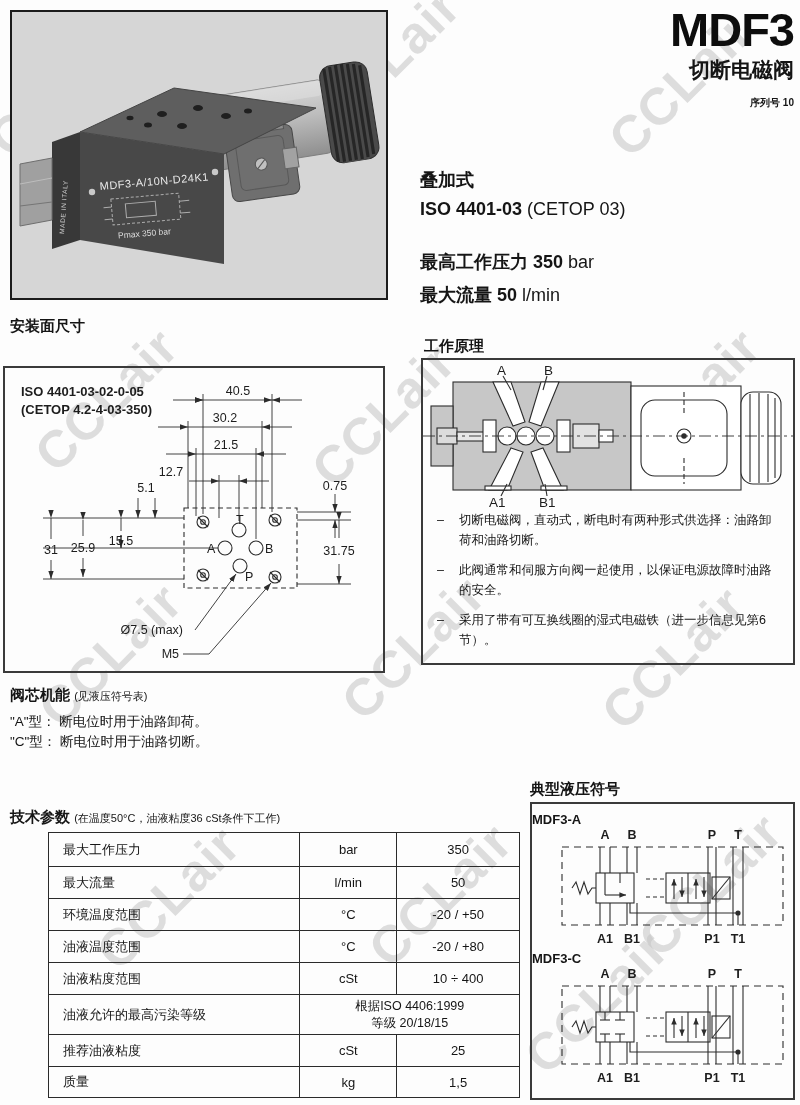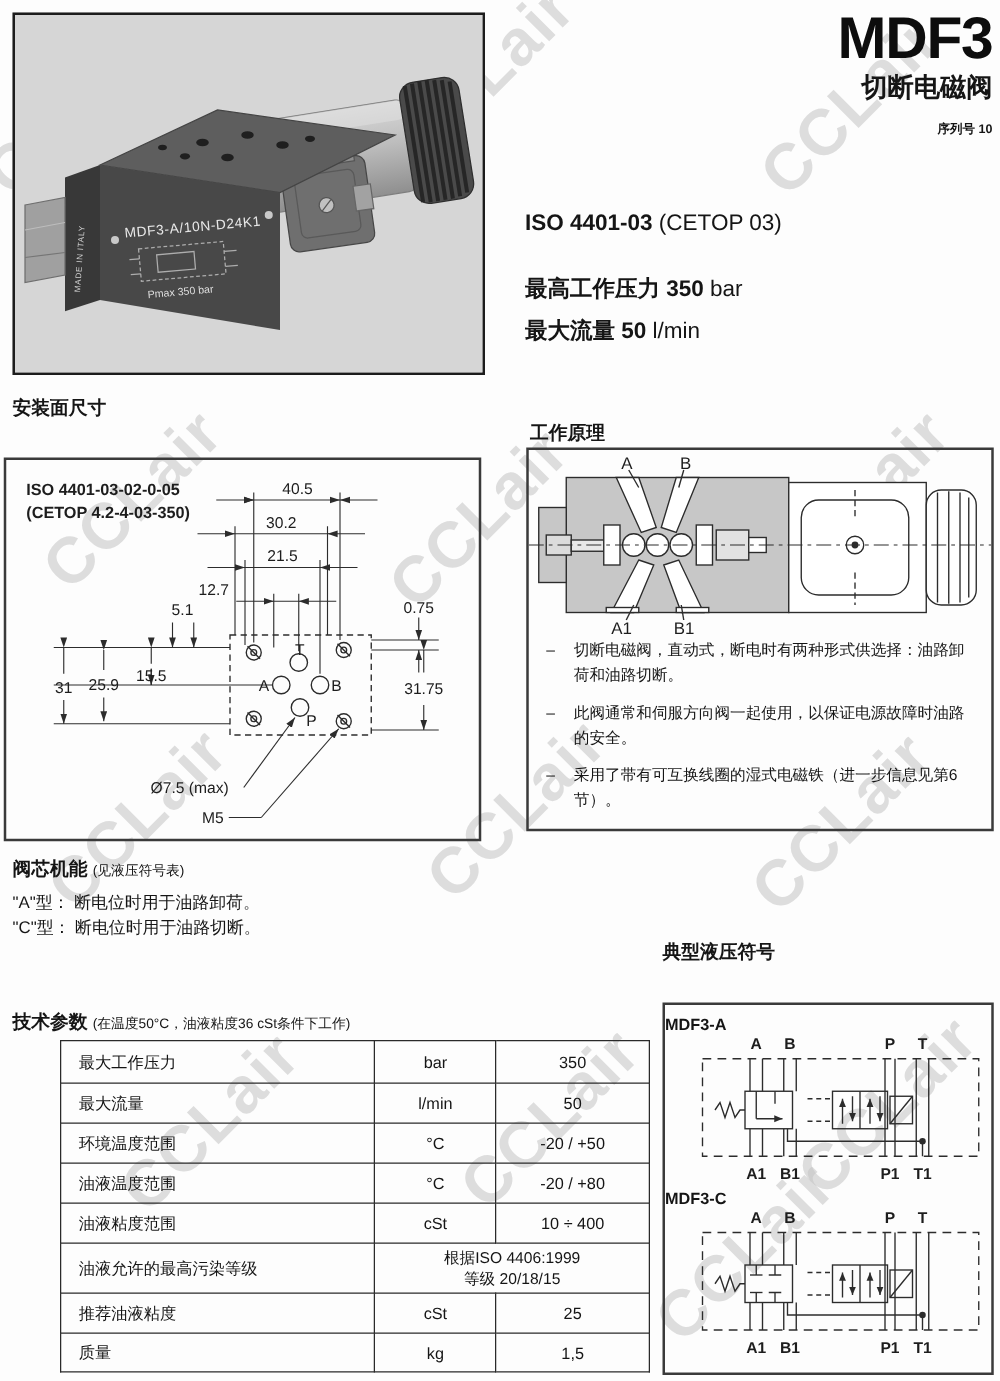--- a/index.html
+++ b/index.html
@@ -153,20 +153,21 @@
     </svg>
   </div>
 
   <div class="title-block">
     <div class="title-main">MDF3</div>
     <div class="title-sub">切断电磁阀</div>
     <div class="title-serial">序列号 10</div>
   </div>
 
   <div class="spec-block">
+    <div class="spec-type">叠加式</div>
     <div class="spec-iso"><b>ISO 4401-03</b><span> (CETOP 03)</span></div>
     <div class="spec-line">
       <span class="cn">最高工作压力</span>
       <span class="val">350</span>
       <span>bar</span>
     </div>
     <div class="spec-line">
       <span class="cn">最大流量</span>
       <span class="val">50</span>
       <span>l/min</span>
@@ -400,21 +401,21 @@
       <td class="v">25</td>
     </tr>
     <tr style="height:31px">
       <td class="p">质量</td>
       <td class="u">kg</td>
       <td class="v">1,5</td>
     </tr>
   </tbody>
     </table>
 
-  <div class="sec-head" style="left:530px;top:752px">典型液压符号</div>
+  <div class="sec-head" style="left:530px;top:780px">典型液压符号</div>
   <div class="draw-box" style="left:530px;top:802px;width:265px;height:298px">
     <div class="sym-label">MDF3-A</div>
     <svg width="261" height="118" viewBox="0 0 261 118" style="display:block">
       <g font-size="12.5" font-weight="bold" fill="#1d1d1d" text-anchor="middle">
         <text x="73" y="12">A</text>
         <text x="100" y="12">B</text>
         <text x="180" y="12">P</text>
         <text x="206" y="12">T</text>
         <text x="73" y="116">A1</text>
         <text x="100" y="116">B1</text>

